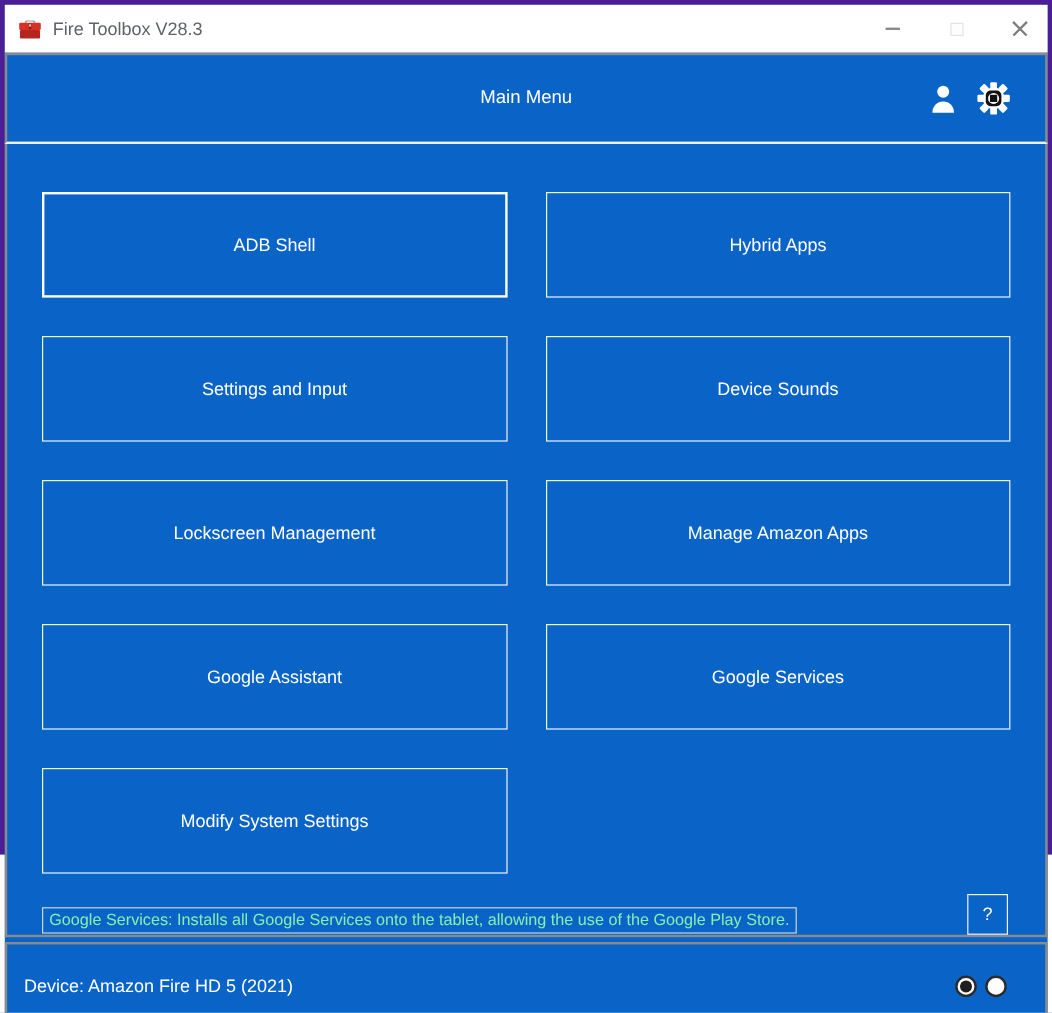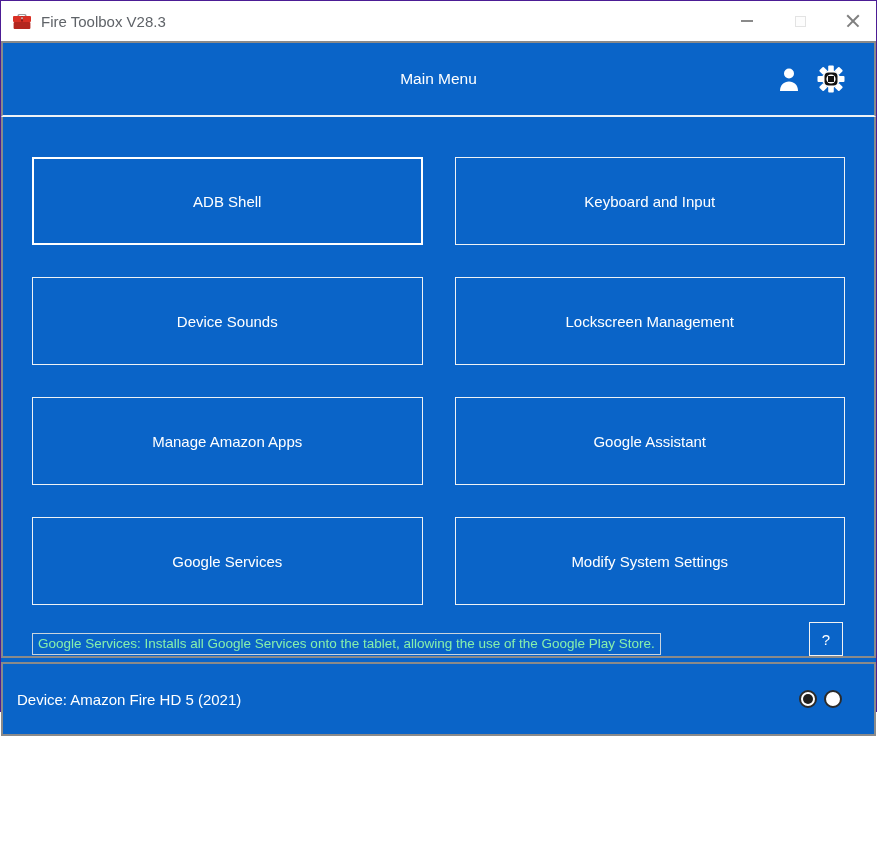--- a/index.html
+++ b/index.html
@@ -4,21 +4,21 @@
 <style>
   * { margin:0; padding:0; box-sizing:border-box; }
   html,body { width:877px; height:844px; }
   body {
     font-family: "Liberation Sans", "DejaVu Sans", sans-serif;
     background:#fff;
     overflow:hidden;
   }
   .window {
     width:877px; height:712px;
-    border:1px solid #4c1d95;
+    border:4px solid #4c1d95;
     display:flex; flex-direction:column;
     background:#0a64c8;
   }
 
   
   .titlebar {
     height:40px; background:#ffffff; flex:0 0 auto;
     display:flex; align-items:center;
   }
   .titlebar .app-icon { width:22px; height:20px; margin-left:10px; margin-right:8px; }
@@ -175,21 +175,22 @@
             <circle cx="15" cy="16" r="4.6" fill="#ffffff"></circle>
             <rect x="12" y="13" width="6" height="6" fill="#111111"></rect>
           </svg>
         </span>
       </div>
     </div>
 
     <div class="main">
       <div class="btn-grid">
         <button class="menu-btn focused">ADB Shell</button>
-        <button class="menu-btn">Keyboard and Input</button>
+        <button class="menu-btn">Hybrid Apps</button>
+        <button class="menu-btn">Settings and Input</button>
         <button class="menu-btn">Device Sounds</button>
         <button class="menu-btn">Lockscreen Management</button>
         <button class="menu-btn">Manage Amazon Apps</button>
         <button class="menu-btn">Google Assistant</button>
         <button class="menu-btn">Google Services</button>
         <button class="menu-btn">Modify System Settings</button>
       </div>
 
       <div class="status-row">
         <div class="status-box">Google Services: Installs all Google Services onto the tablet, allowing the use of the Google Play Store.</div>

